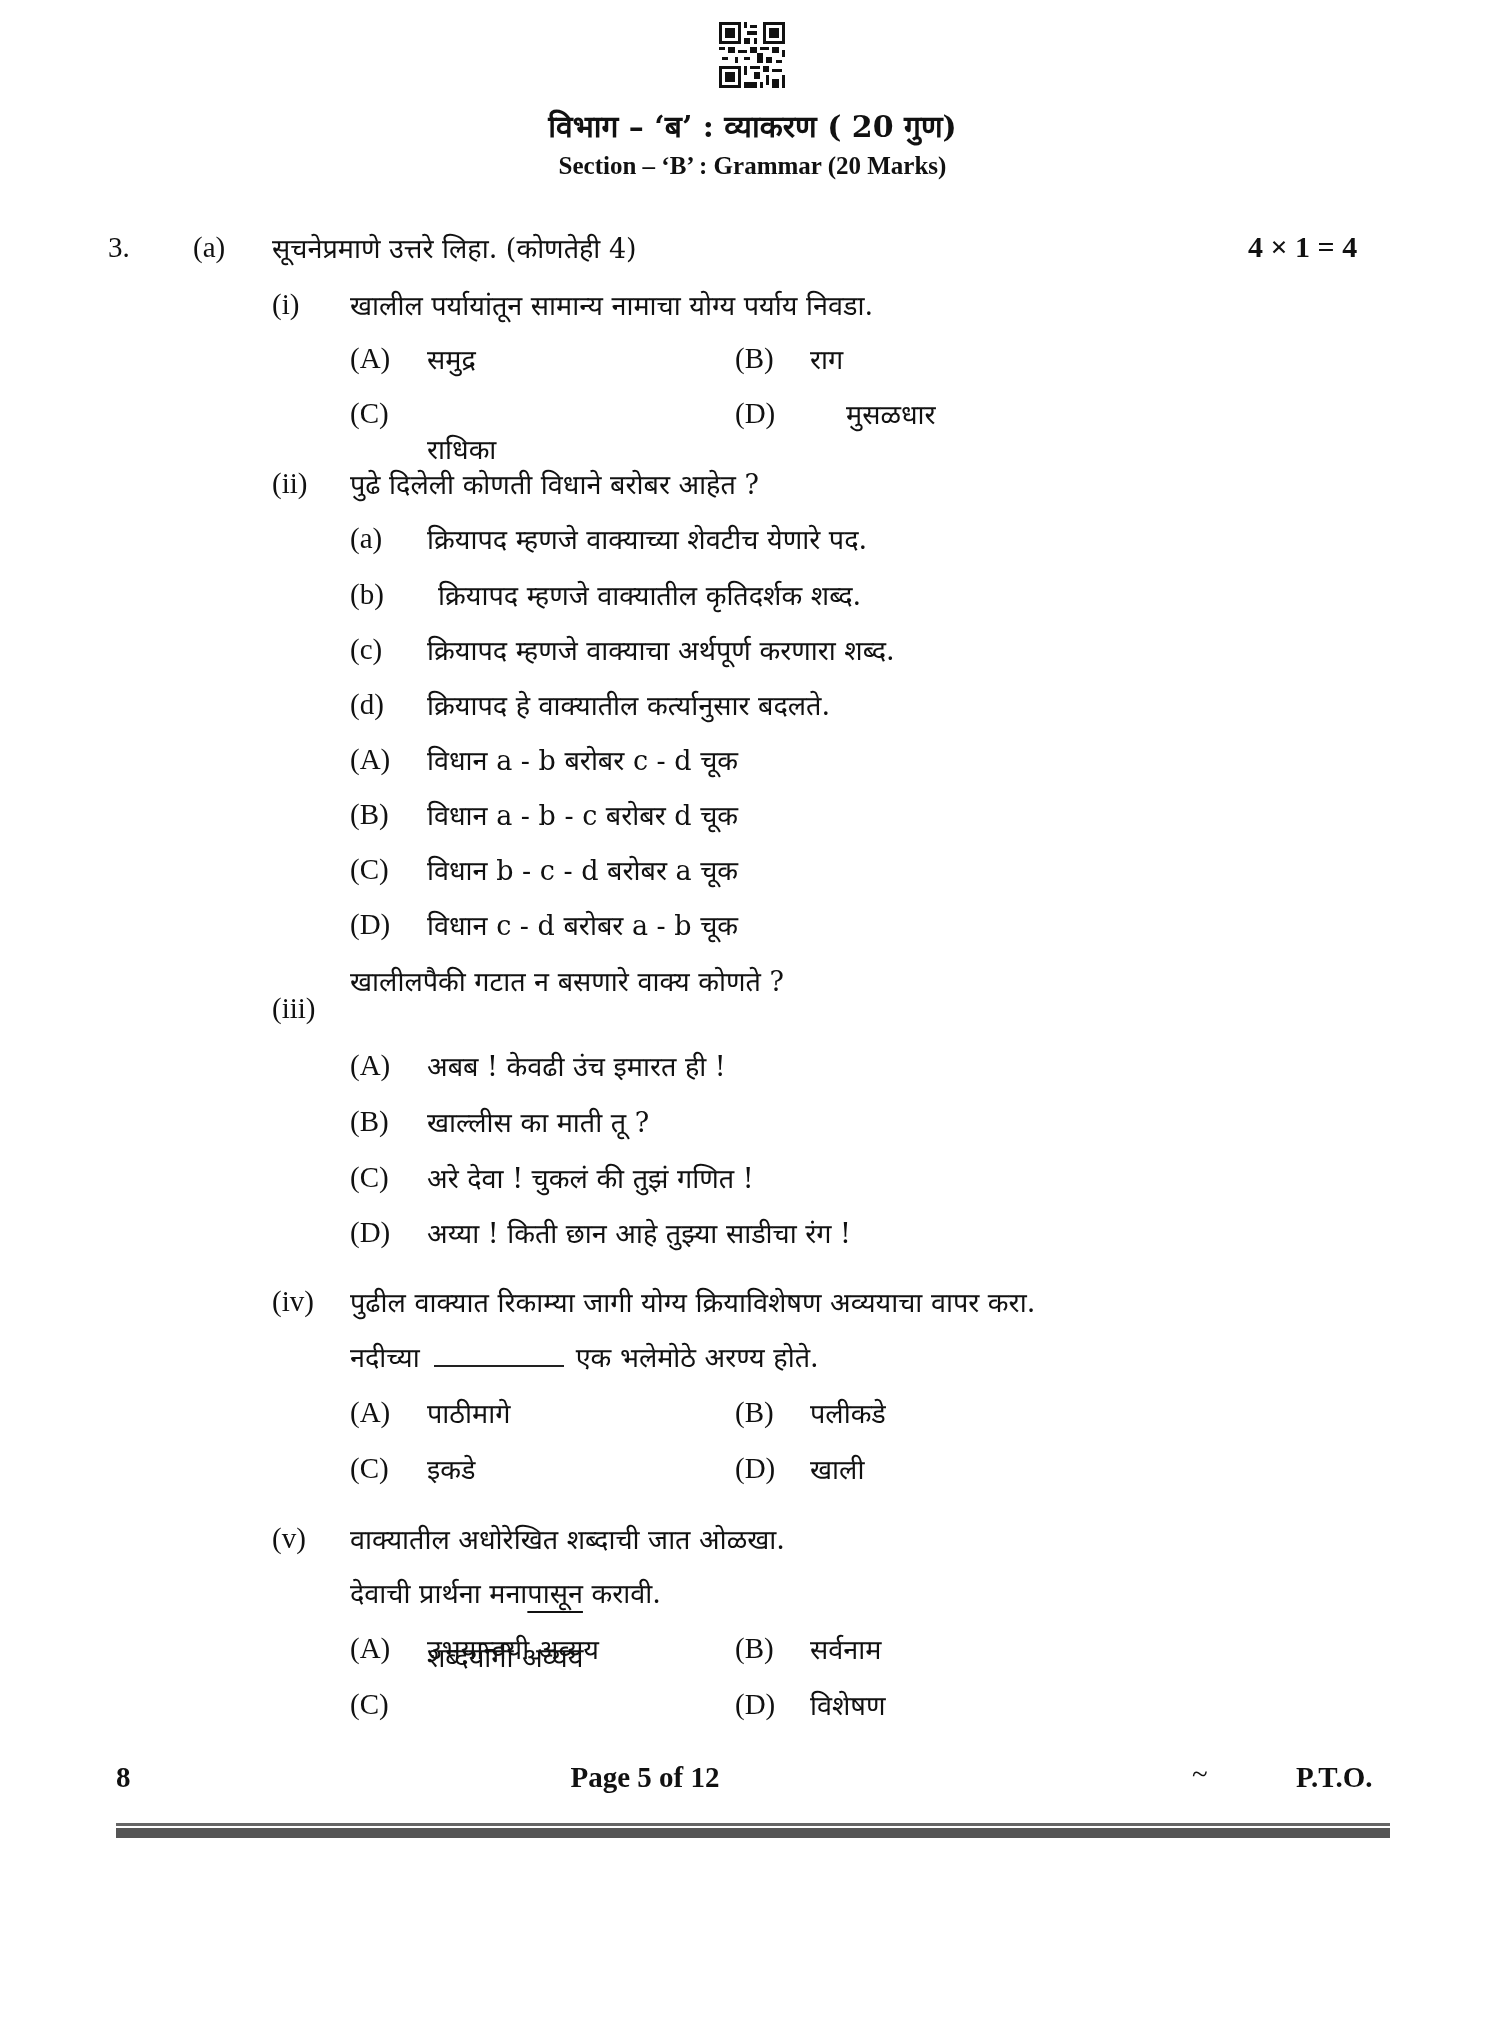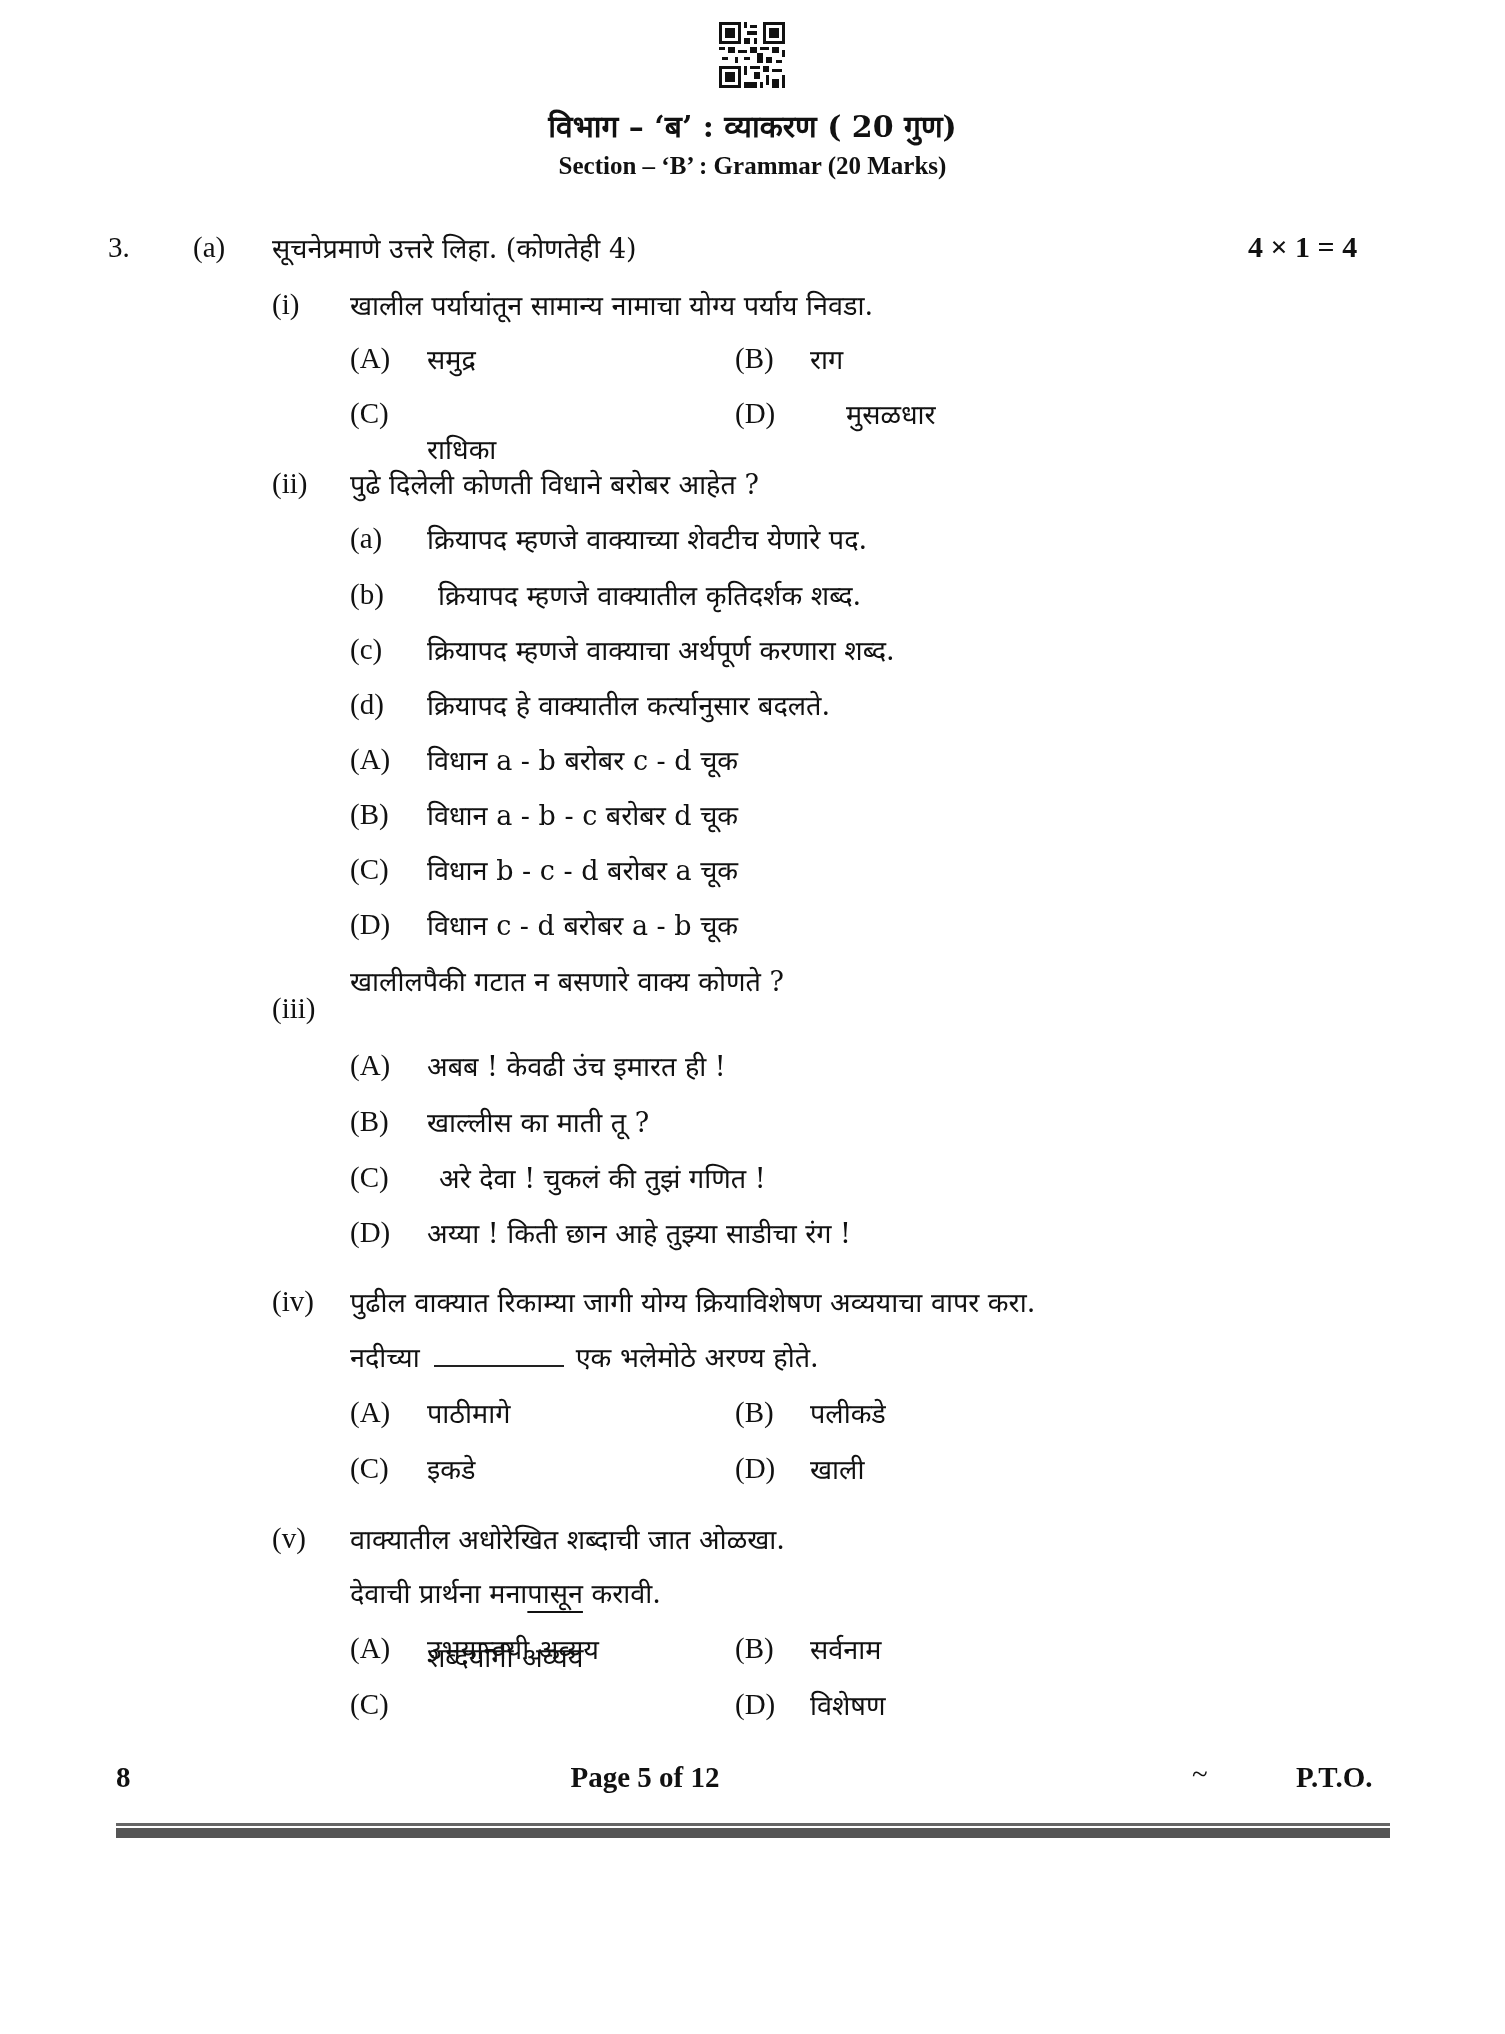--- a/index.html
+++ b/index.html
@@ -104,21 +104,21 @@
 <div class="abs lat" style="left:350px; top:908px;">(D)</div>
 <div class="abs txt" style="left:427px; top:908px;">विधान c - d बरोबर a - b चूक</div>
 
 <div class="abs lat" style="left:272px; top:992px;">(iii)</div>
 <div class="abs txt" style="left:350px; top:964px;">खालीलपैकी गटात न बसणारे वाक्य कोणते ?</div>
 <div class="abs lat" style="left:350px; top:1049px;">(A)</div>
 <div class="abs txt" style="left:427px; top:1049px;">अबब ! केवढी उंच इमारत ही !</div>
 <div class="abs lat" style="left:350px; top:1105px;">(B)</div>
 <div class="abs txt" style="left:427px; top:1105px;">खाल्लीस का माती तू ?</div>
 <div class="abs lat" style="left:350px; top:1161px;">(C)</div>
-<div class="abs txt" style="left:427px; top:1161px;margin-left:12px;">अरे देवा ! चुकलं की तुझं गणित !</div>
+<div class="abs txt" style="left:427px; top:1161px;">अरे देवा ! चुकलं की तुझं गणित !</div>
 <div class="abs lat" style="left:350px; top:1216px;">(D)</div>
 <div class="abs txt" style="left:427px; top:1216px;">अय्या ! किती छान आहे तुझ्या साडीचा रंग !</div>
 
 <div class="abs lat" style="left:272px; top:1285px;">(iv)</div>
 <div class="abs txt" style="left:350px; top:1285px;">पुढील वाक्यात रिकाम्या जागी योग्य क्रियाविशेषण अव्ययाचा वापर करा.</div>
 <div class="abs txt" style="left:350px; top:1340px;">
   <span>नदीच्या</span><span class="blank"></span><span>एक भलेमोठे अरण्य होते.</span>
 </div>
 <div class="abs lat" style="left:350px; top:1396px;">(A)</div>
 <div class="abs txt" style="left:427px; top:1396px;">पाठीमागे</div>

